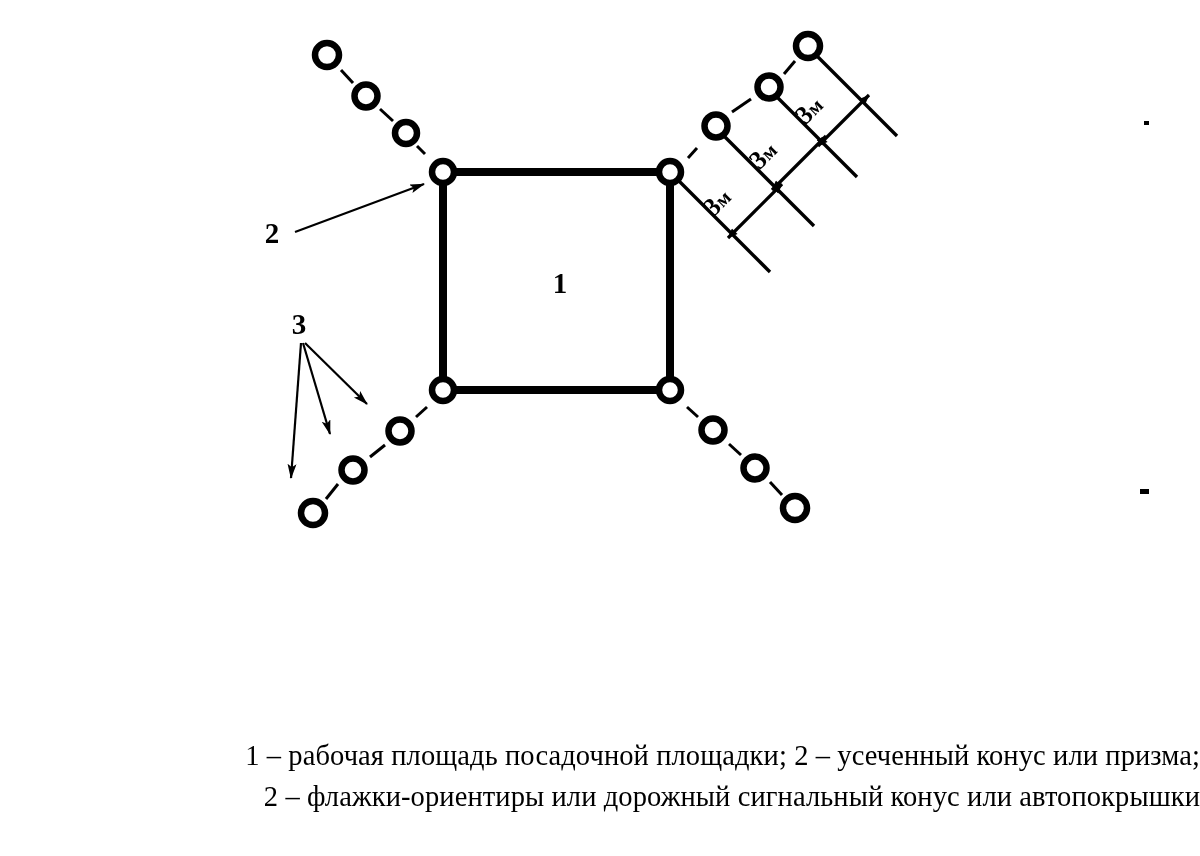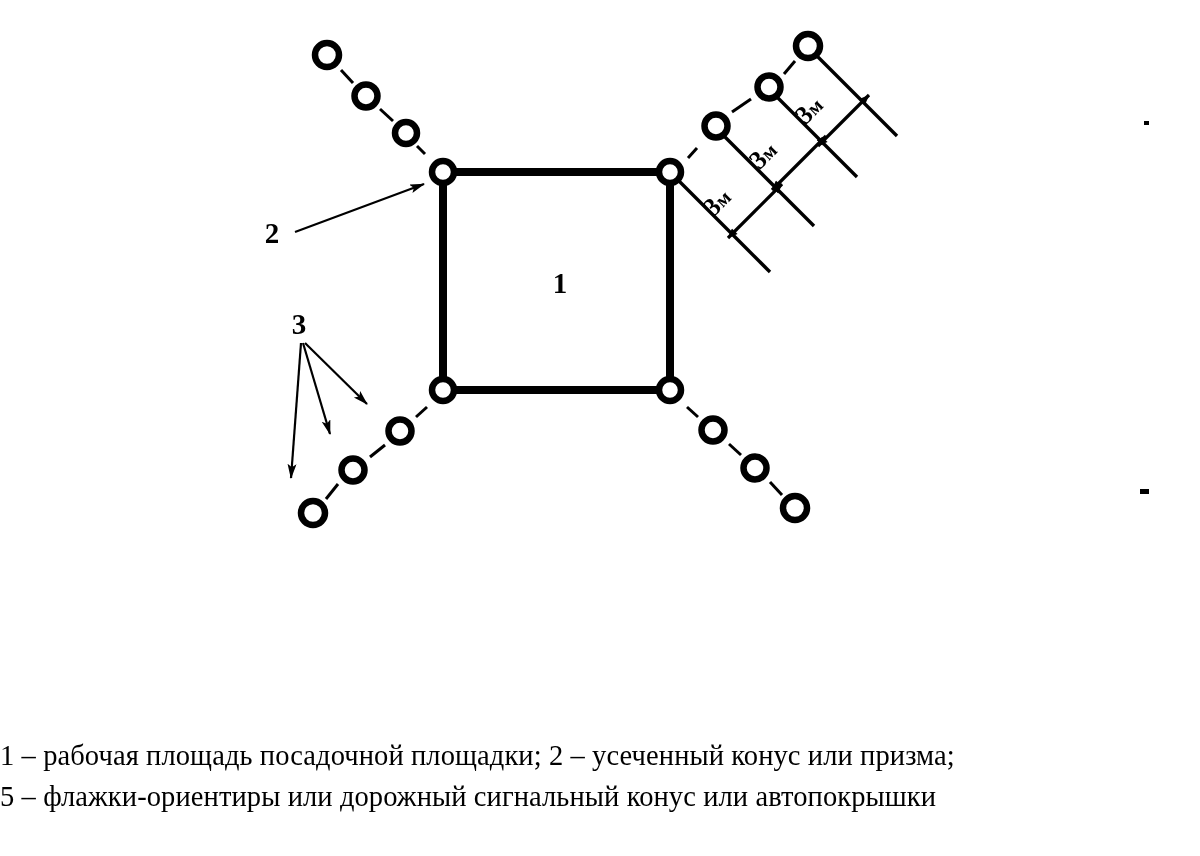--- a/index.html
+++ b/index.html
@@ -84,21 +84,21 @@
     font-size: 20px;
   }
   .speck {
     fill: #000000;
   }
   #caption {
     position: absolute;
     left: 0;
     top: 735px;
     width: 1200px;
-    text-align: left;
+    text-align: right;
     font-family: "Liberation Serif", serif;
     font-size: 28.5px;
     line-height: 1.45;
     font-weight: 400;
     color: #000000;
     letter-spacing: 0.1px;
   }
   #caption .cap-line {
     display: block;
     white-space: nowrap;
@@ -209,16 +209,16 @@
       <line class="leader-line" x1="301" y1="343" x2="291" y2="478" marker-end="url(#ah-thin)"></line>
       <text class="label-text" x="299" y="334" text-anchor="middle">3</text>
     </g>
 
     <rect class="speck" x="1144" y="121" width="5" height="4"></rect>
     <rect class="speck" x="1140" y="489" width="9" height="5"></rect>
   </svg>
 
   <div id="caption">
     <span class="cap-line">1 – рабочая площадь посадочной площадки; 2 – усеченный конус или призма;</span>
-    <span class="cap-line">5 – флажки-ориентиры или дорожный сигнальный конус или автопокрышки</span>
+    <span class="cap-line">2 – флажки-ориентиры или дорожный сигнальный конус или автопокрышки</span>
   </div>
 
 </div>
 
 </body></html>

